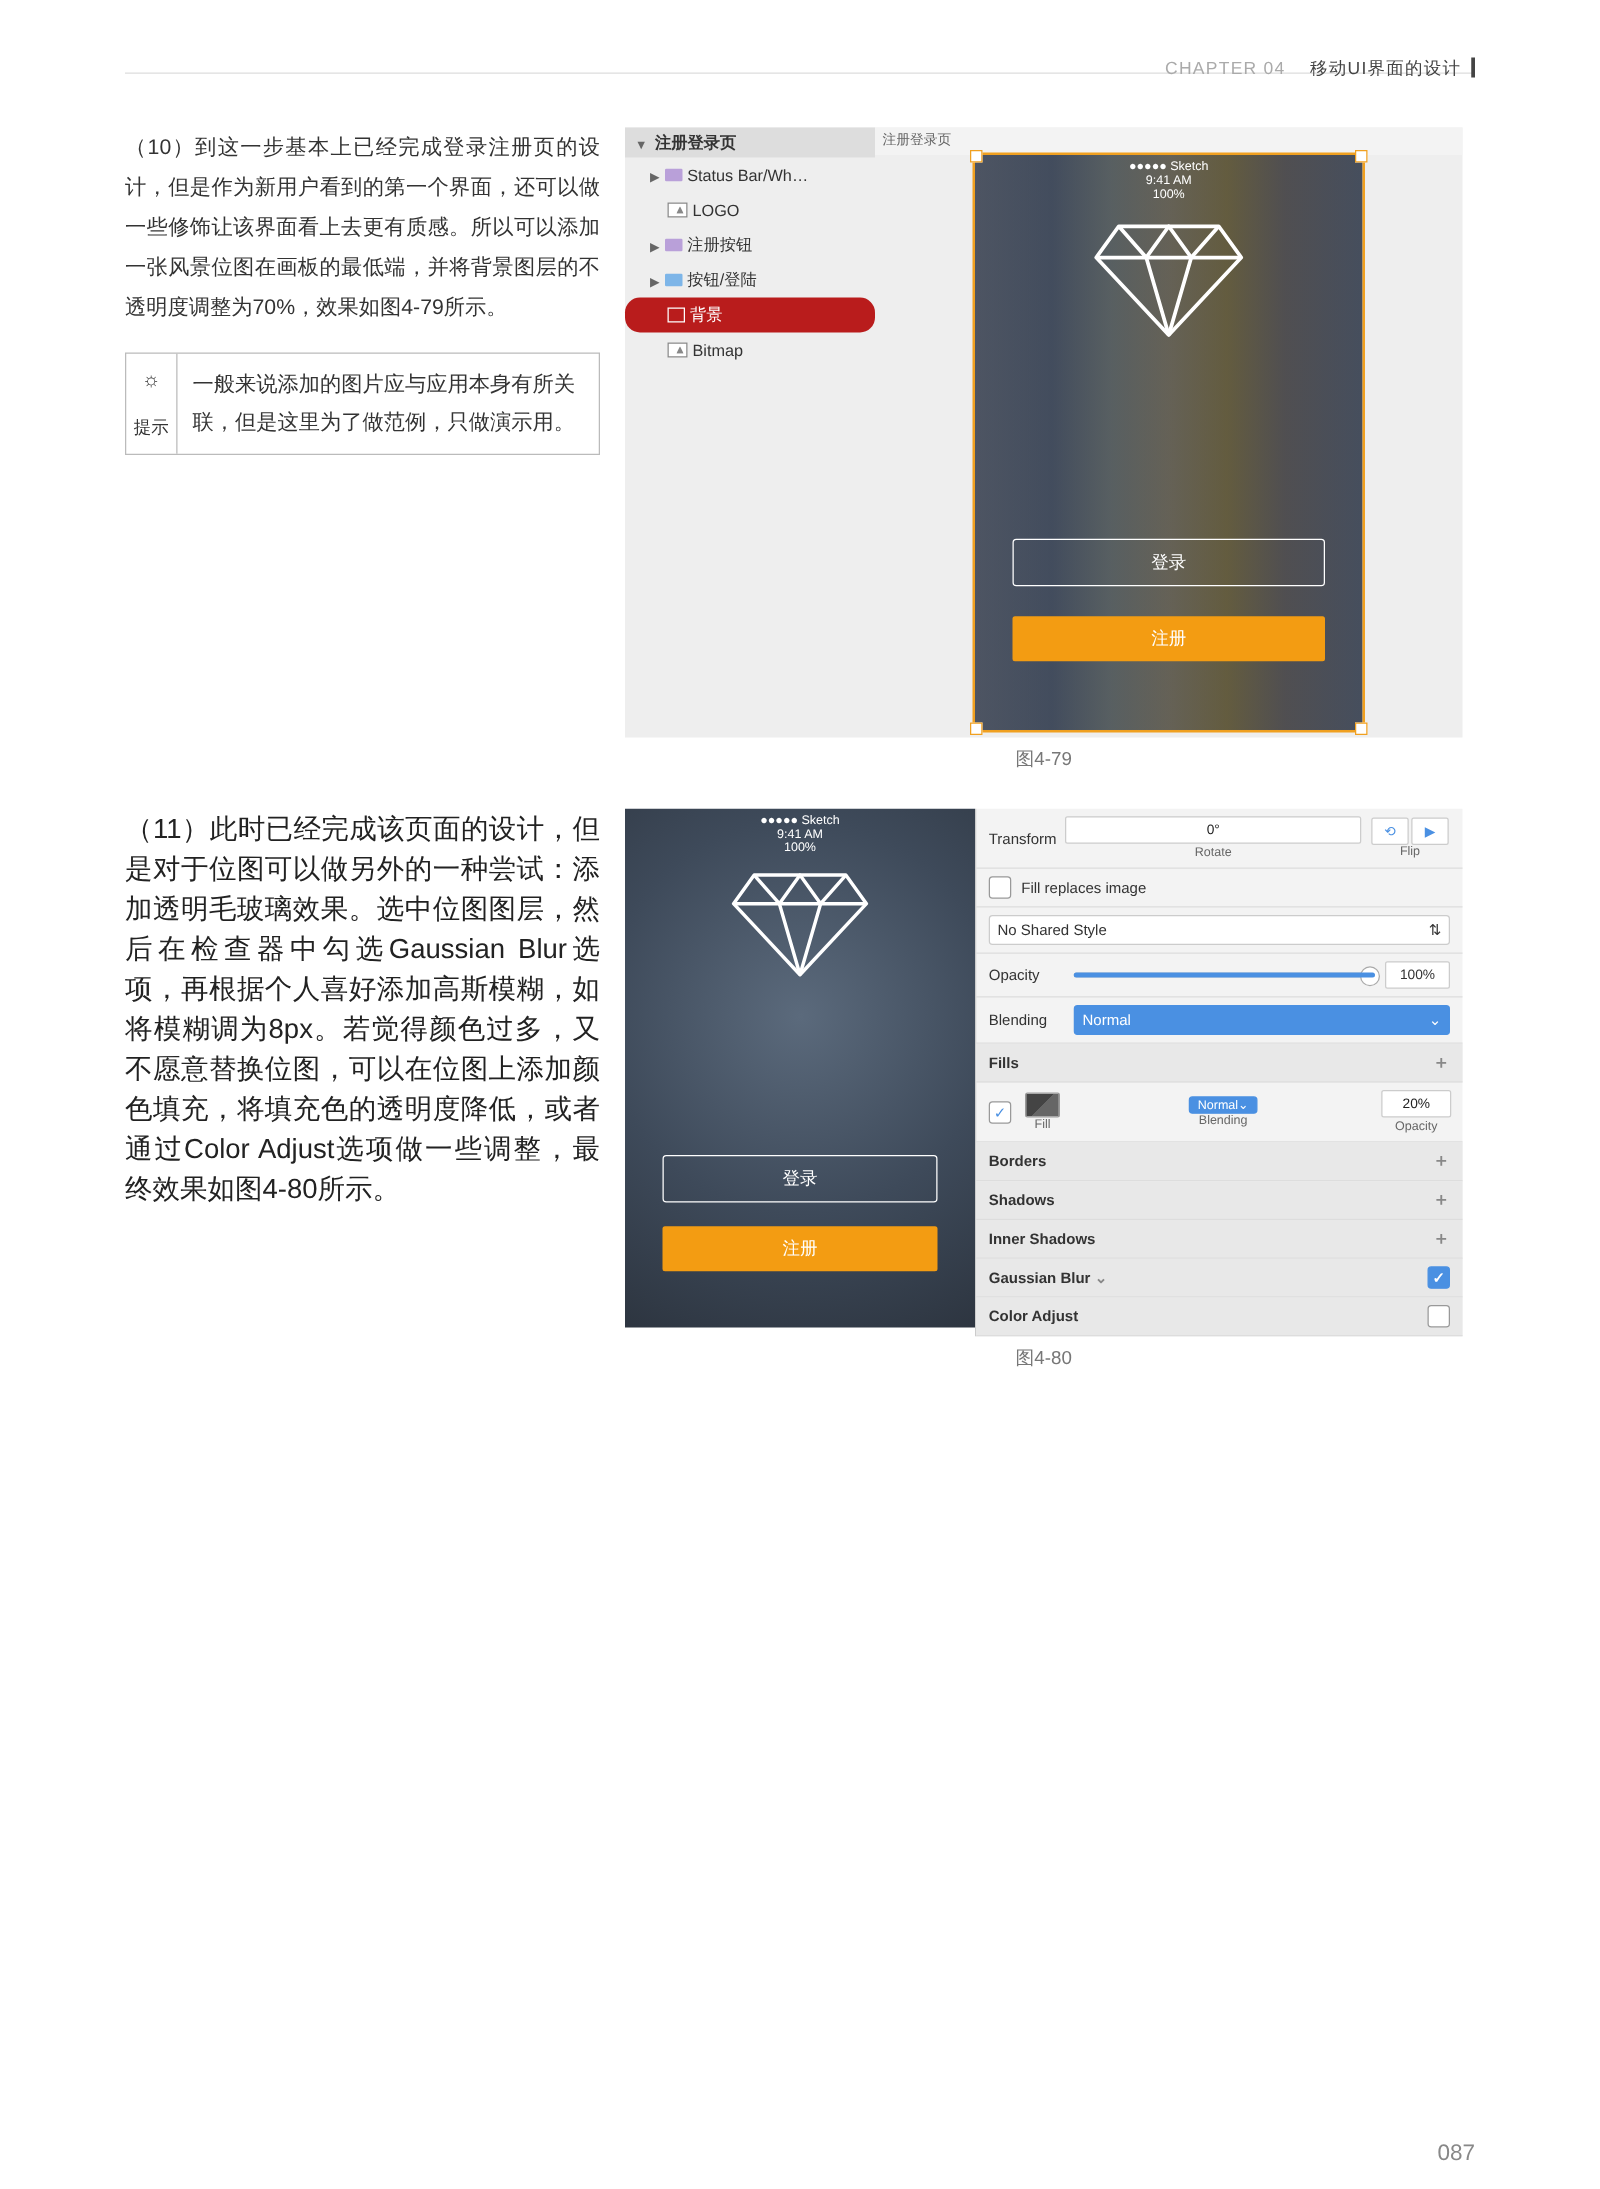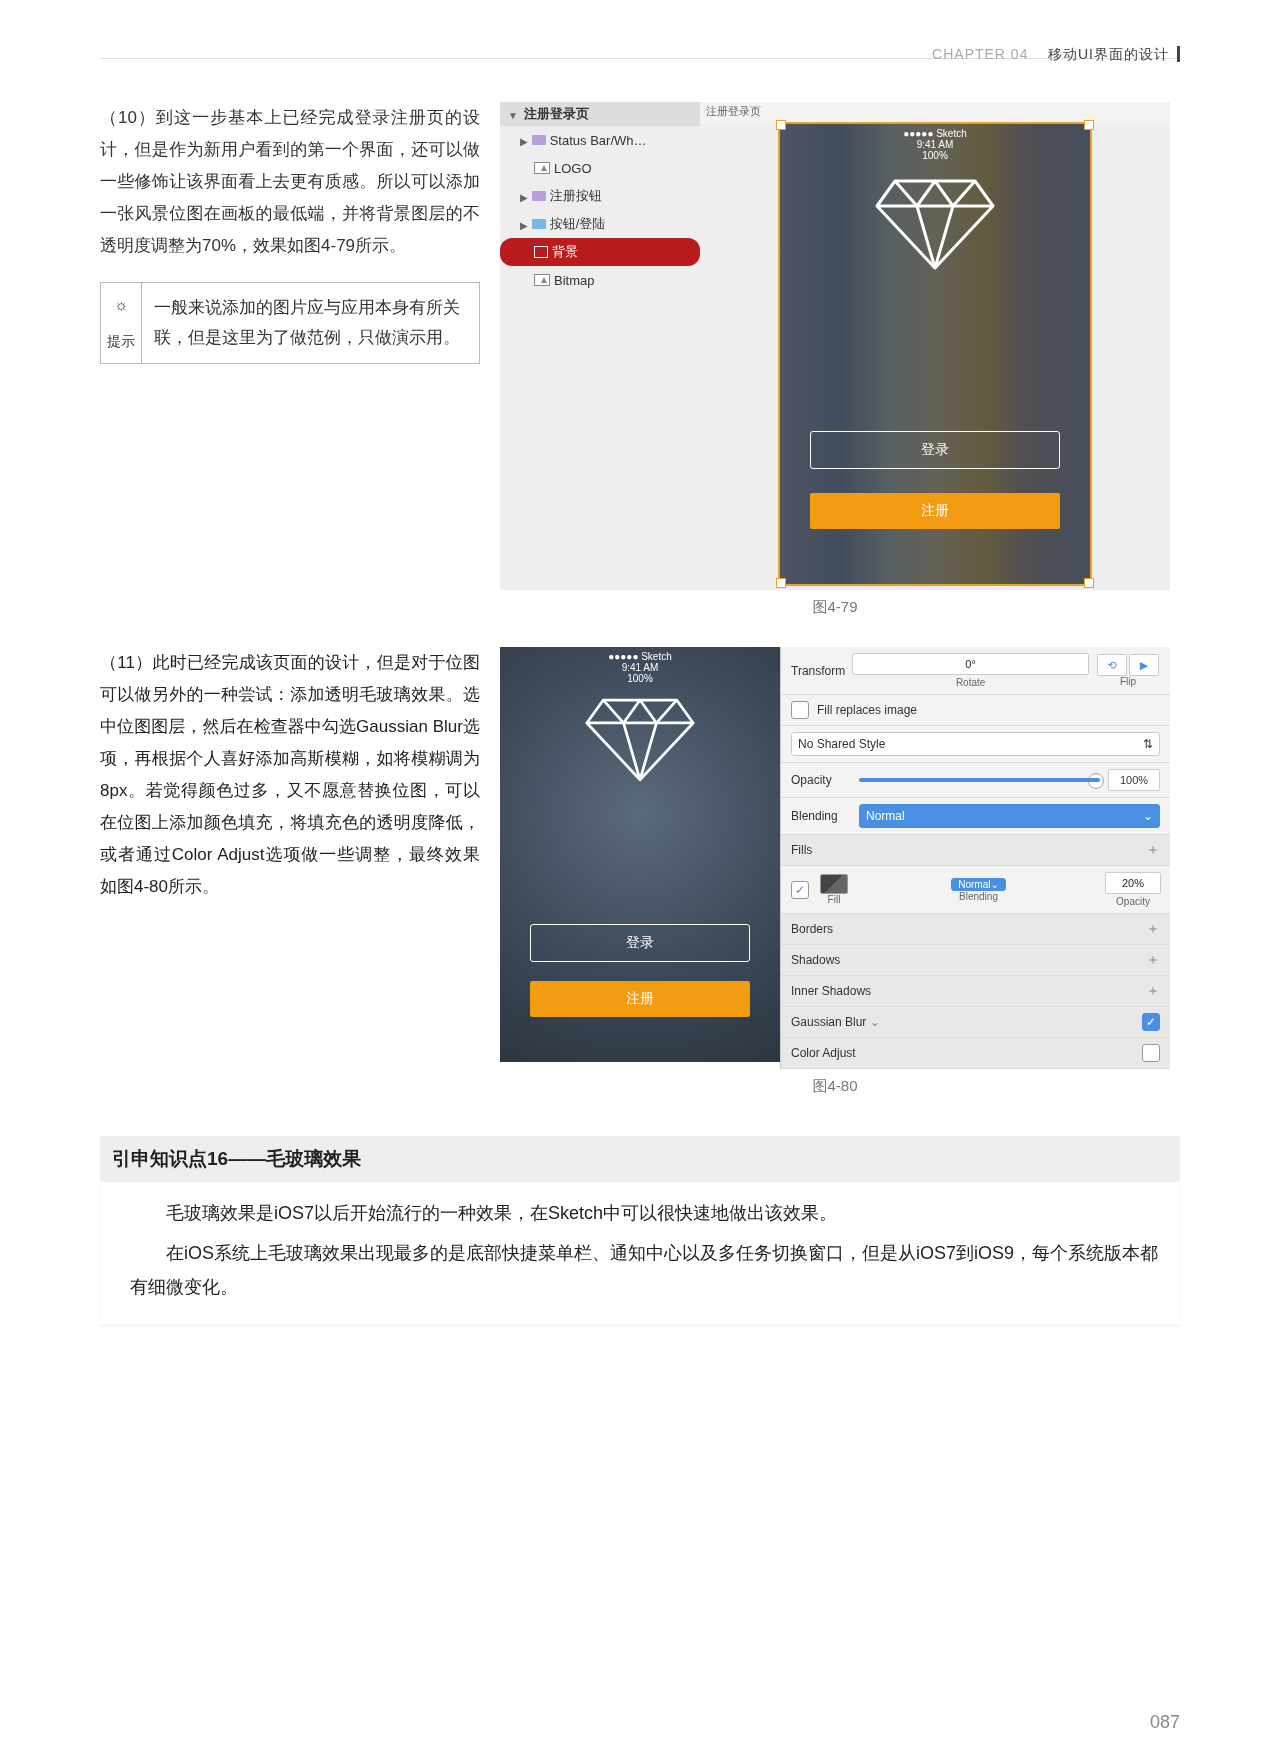--- a/index.html
+++ b/index.html
@@ -40,27 +40,27 @@
   .status-bar{height:18px;display:flex;justify-content:space-between;align-items:center;font-size:10px;color:#fff;padding:4px 10px 0;flex-direction:column;}
   .diamond-svg{display:block;margin:30px auto 0;}
   .btn-outline{position:absolute;left:30px;right:30px;bottom:115px;height:36px;border:1.5px solid #fff;border-radius:3px;color:#fff;display:flex;align-items:center;justify-content:center;font-size:14px;}
   .btn-fill{position:absolute;left:30px;right:30px;bottom:55px;height:36px;background:#f39c12;color:#fff;display:flex;align-items:center;justify-content:center;font-size:14px;border-radius:2px;}
   .ab-header{height:18px;background:#f3f3f3;font-size:11px;color:#666;padding:2px 6px;}
   .sel-handle{position:absolute;width:8px;height:8px;border:1px solid #f0a020;background:#fff;}
   .caption{font-size:15px;color:#777;margin-top:8px;text-align:center;}
 
   
   .section2{display:flex;gap:20px;margin-top:30px;}
-  .text-col2{width:380px;font-size:17px;line-height:32px;}
+  .text-col2{width:380px;font-size:22px;line-height:32px;}
   .figure2{width:670px;display:flex;gap:0;}
   .artboard2{width:280px;height:415px;position:relative;background:radial-gradient(circle at 50% 40%, #5b6a7c 0%, #3e4a5a 55%, #2d3540 100%);filter:blur(.2px);}
   .artboard2 .status-bar{height:18px;}
   .inspector{flex:1;background:#f3f3f3;font-size:12px;color:#333;border-left:1px solid #ccc;}
   .insp-row{display:flex;align-items:center;padding:6px 10px;border-bottom:1px solid #ddd;gap:8px;}
-  .insp-row.section{background:#e8e8e8;font-weight:normal;justify-content:space-between;}
+  .insp-row.section{background:#e8e8e8;font-weight:bold;justify-content:space-between;}
   .insp-row .plus{color:#888;font-size:14px;}
   .insp-field{display:flex;flex-direction:column;align-items:center;flex:1;font-size:10px;color:#666;}
   .insp-field .box{width:100%;height:20px;border:1px solid #ccc;background:#fff;border-radius:2px;display:flex;align-items:center;justify-content:center;margin-bottom:2px;font-size:11px;color:#222;}
   .selectbox{flex:1;height:22px;border:1px solid #ccc;background:#fff;border-radius:3px;display:flex;align-items:center;justify-content:space-between;padding:0 6px;}
   .selectbox.blue{background:#4a90e2;color:#fff;border-color:#4a90e2;}
   .slider{flex:1;height:4px;background:#ccc;border-radius:2px;position:relative;}
   .slider::after{content:"";position:absolute;left:0;top:0;bottom:0;width:100%;background:#4a90e2;border-radius:2px;}
   .slider.small::after{width:20%;}
   .slider-thumb{position:absolute;top:-5px;width:14px;height:14px;border-radius:50%;background:#fff;border:1px solid #aaa;}
   .val-box{width:50px;height:20px;border:1px solid #ccc;background:#fff;border-radius:2px;display:flex;align-items:center;justify-content:center;font-size:11px;}
@@ -282,22 +282,15 @@
           <div class="insp-row section">
               <span>Color Adjust</span>
               <span class="check"></span>
             </div>
         </div>
       </div>
       <div class="caption">图4-80</div>
     </div>
   </div>
 
-  <div class="knowledge">
-    <div class="kn-head">引申知识点16——毛玻璃效果</div>
-    <div class="kn-body">
-      <p style="margin:0 0 6px 0;text-indent:2em">毛玻璃效果是iOS7以后开始流行的一种效果，在Sketch中可以很快速地做出该效果。</p>
-      <p style="margin:0;text-indent:2em">在iOS系统上毛玻璃效果出现最多的是底部快捷菜单栏、通知中心以及多任务切换窗口，但是从iOS7到iOS9，每个系统版本都有细微变化。</p>
-    </div>
-  </div>
 
   <div class="page-number">087</div>
 </div>
 
 </body></html>

